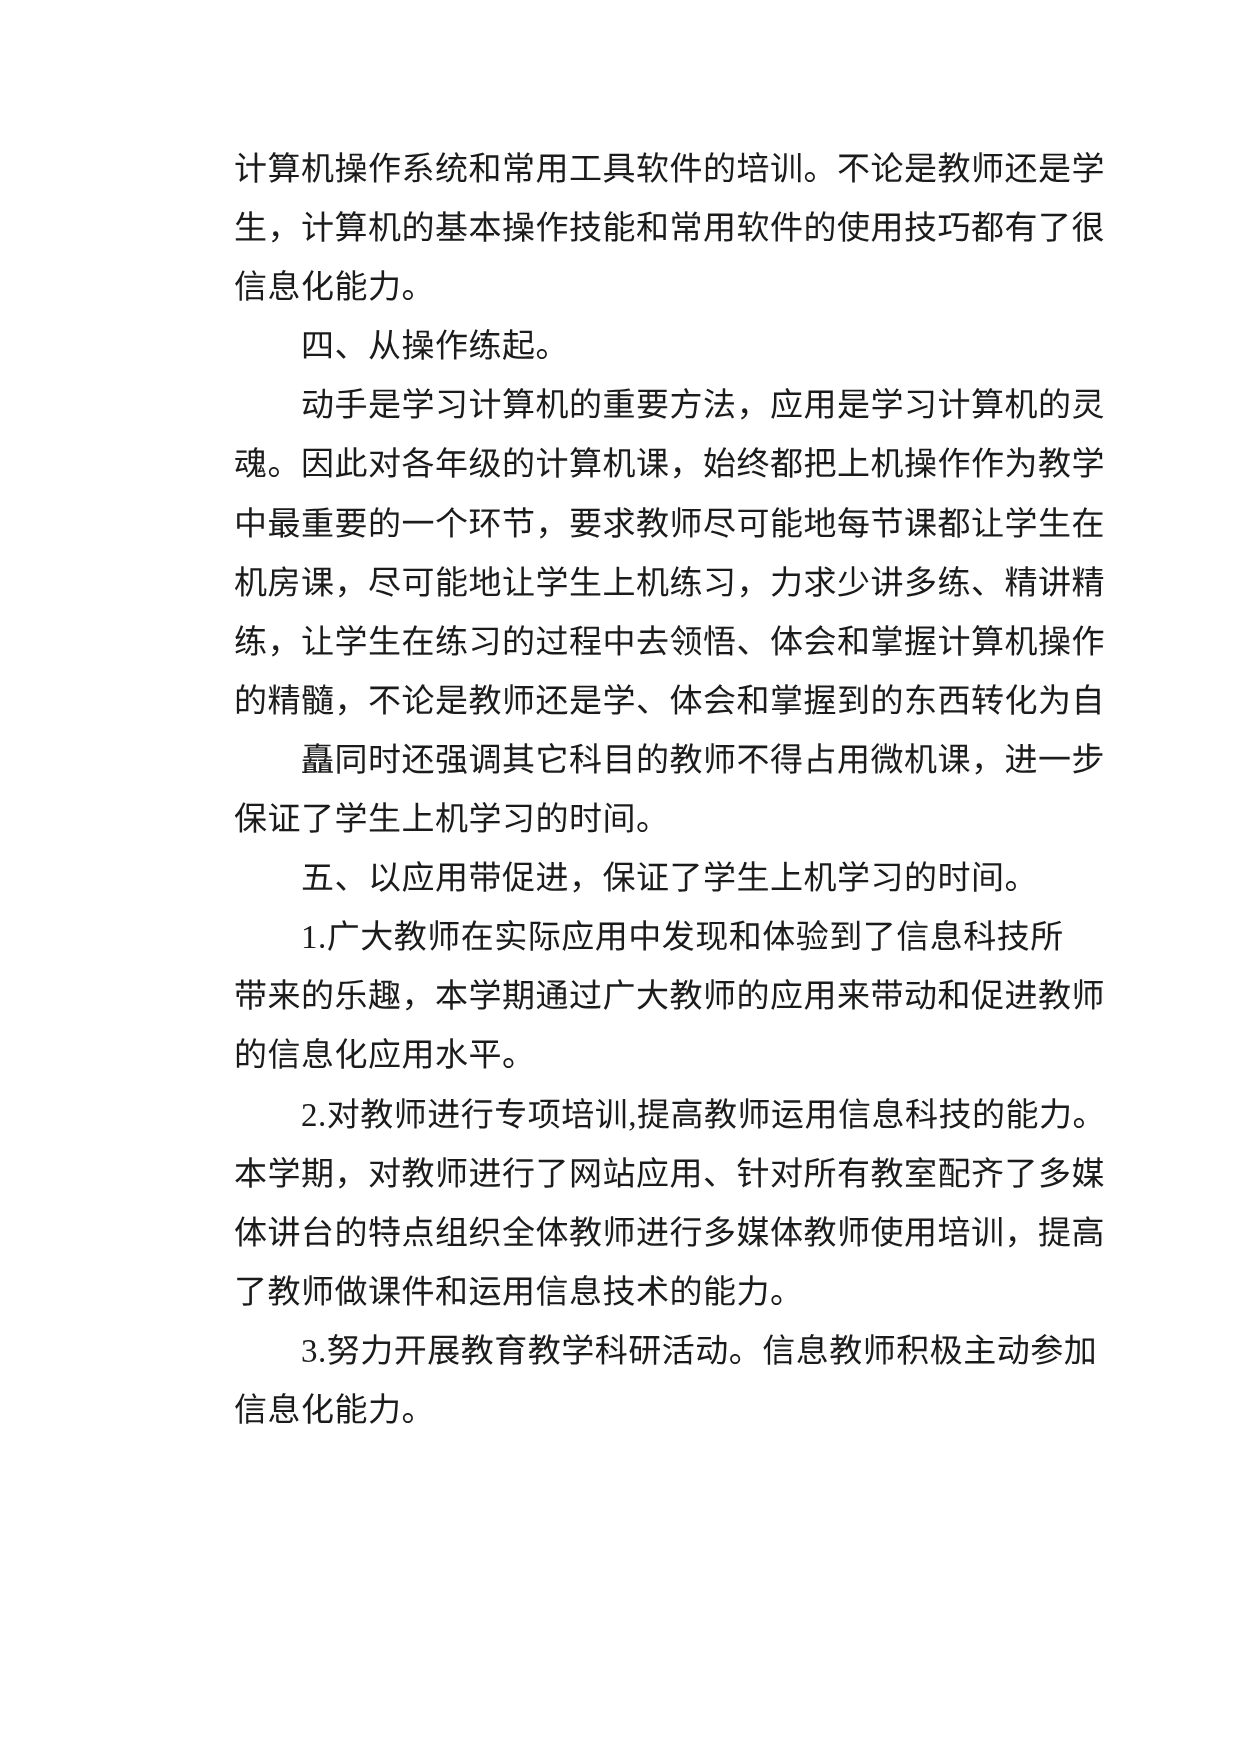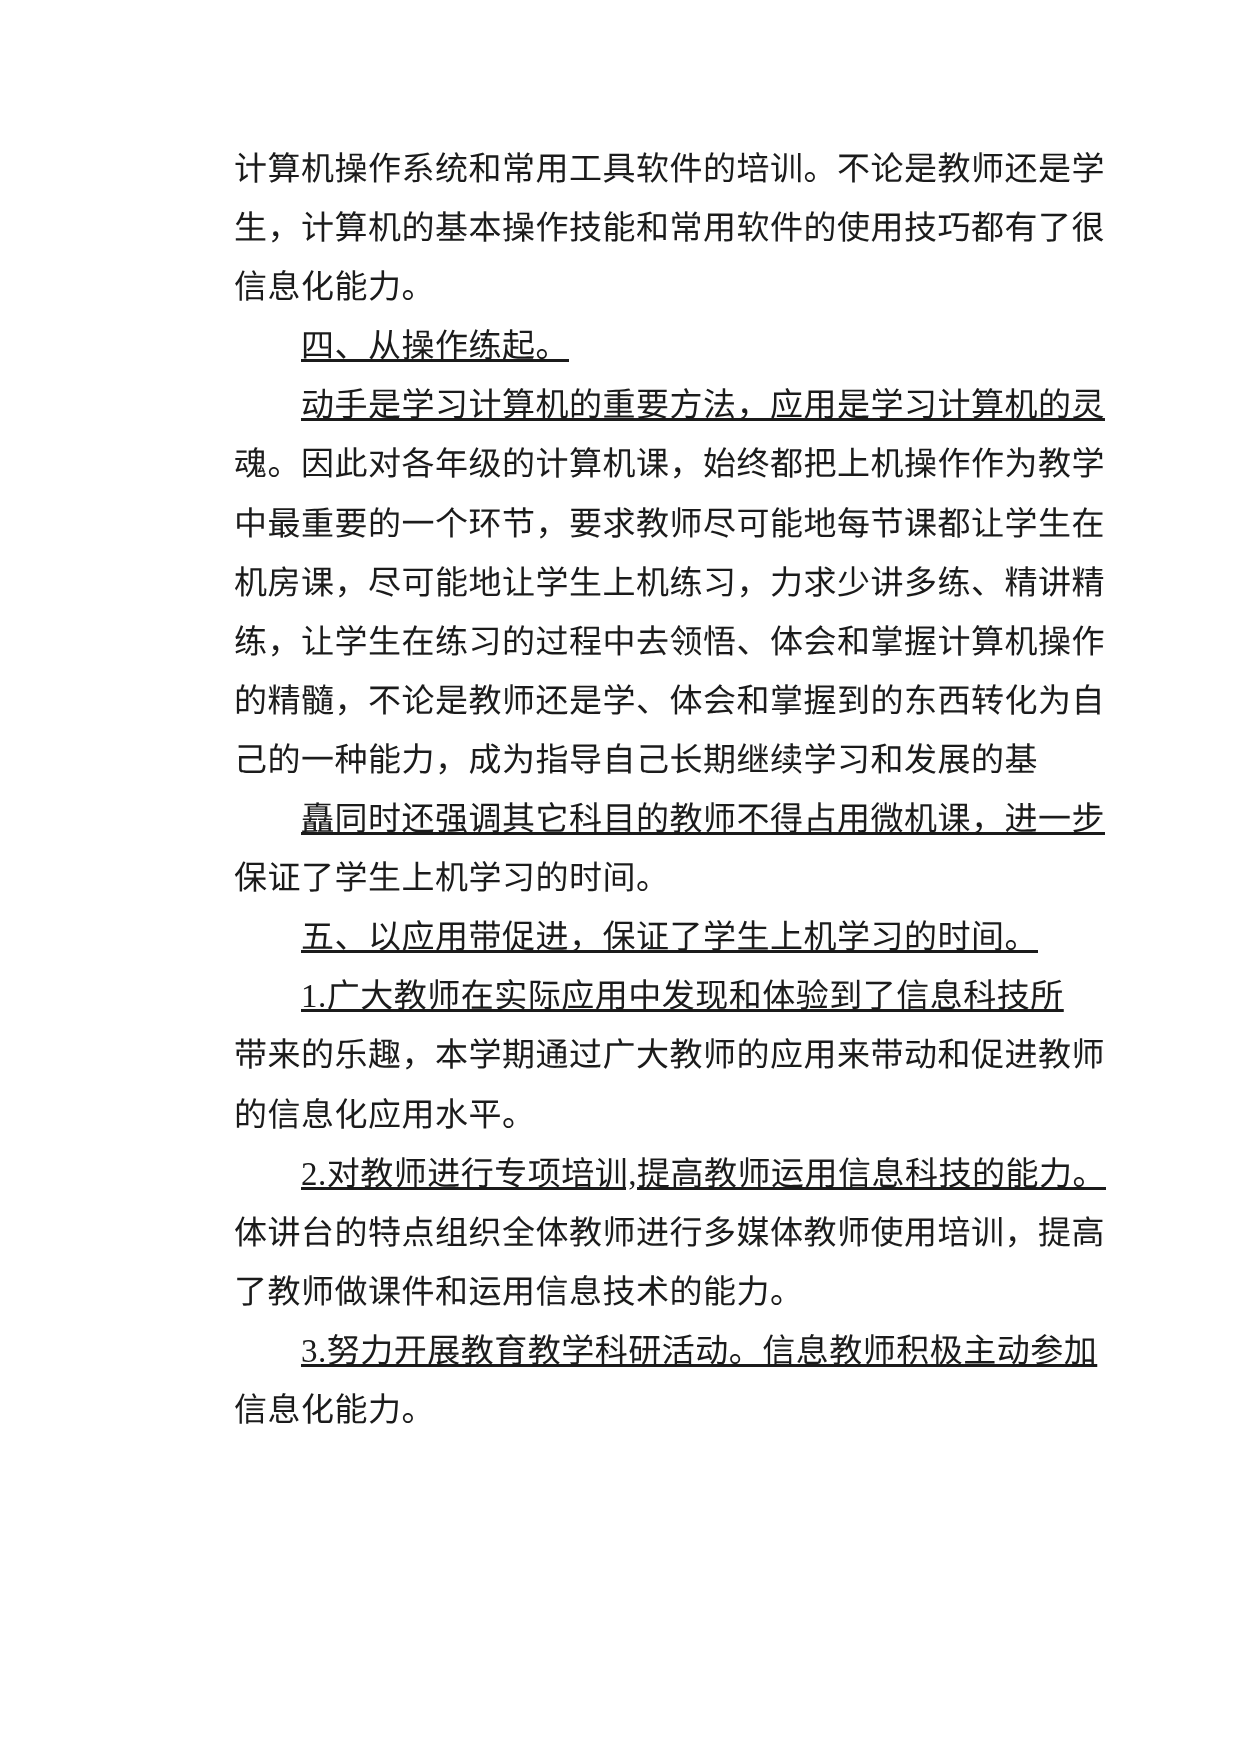--- a/index.html
+++ b/index.html
@@ -27,44 +27,43 @@
     letter-spacing: 0.5px;
     font-weight: 400;
     text-align: left;
     white-space: nowrap;
   }
   .text-line {
     height: 59.1px;
   }
   .text-line.indent {
     padding-left: 67px;
-    text-decoration: underline;
   }
 </style>
 </head>
 <body>
 
 <div class="page">
   <div class="text-block" style="color: rgb(27, 27, 27);">
       <div class="text-line">计算机操作系统和常用工具软件的培训。不论是教师还是学</div>
       <div class="text-line">生，计算机的基本操作技能和常用软件的使用技巧都有了很</div>
       <div class="text-line">信息化能力。</div>
       <div class="text-line indent">四、从操作练起。</div>
       <div class="text-line indent">动手是学习计算机的重要方法，应用是学习计算机的灵</div>
       <div class="text-line">魂。因此对各年级的计算机课，始终都把上机操作作为教学</div>
       <div class="text-line">中最重要的一个环节，要求教师尽可能地每节课都让学生在</div>
       <div class="text-line">机房课，尽可能地让学生上机练习，力求少讲多练、精讲精</div>
       <div class="text-line">练，让学生在练习的过程中去领悟、体会和掌握计算机操作</div>
       <div class="text-line">的精髓，不论是教师还是学、体会和掌握到的东西转化为自</div>
-      <div class="text-line">己的一种能力，成为指导自己长期继续学习和发展的基</div>
       <div class="text-line indent">矗同时还强调其它科目的教师不得占用微机课，进一步</div>
       <div class="text-line">保证了学生上机学习的时间。</div>
       <div class="text-line indent">五、以应用带促进，保证了学生上机学习的时间。</div>
       <div class="text-line indent">1.广大教师在实际应用中发现和体验到了信息科技所</div>
       <div class="text-line">带来的乐趣，本学期通过广大教师的应用来带动和促进教师</div>
       <div class="text-line">的信息化应用水平。</div>
       <div class="text-line indent">2.对教师进行专项培训,提高教师运用信息科技的能力。</div>
+      <div class="text-line">本学期，对教师进行了网站应用、针对所有教室配齐了多媒</div>
       <div class="text-line">体讲台的特点组织全体教师进行多媒体教师使用培训，提高</div>
       <div class="text-line">了教师做课件和运用信息技术的能力。</div>
       <div class="text-line indent">3.努力开展教育教学科研活动。信息教师积极主动参加</div>
       <div class="text-line">信息化能力。</div>
     </div>
 </div>
 
 </body></html>

